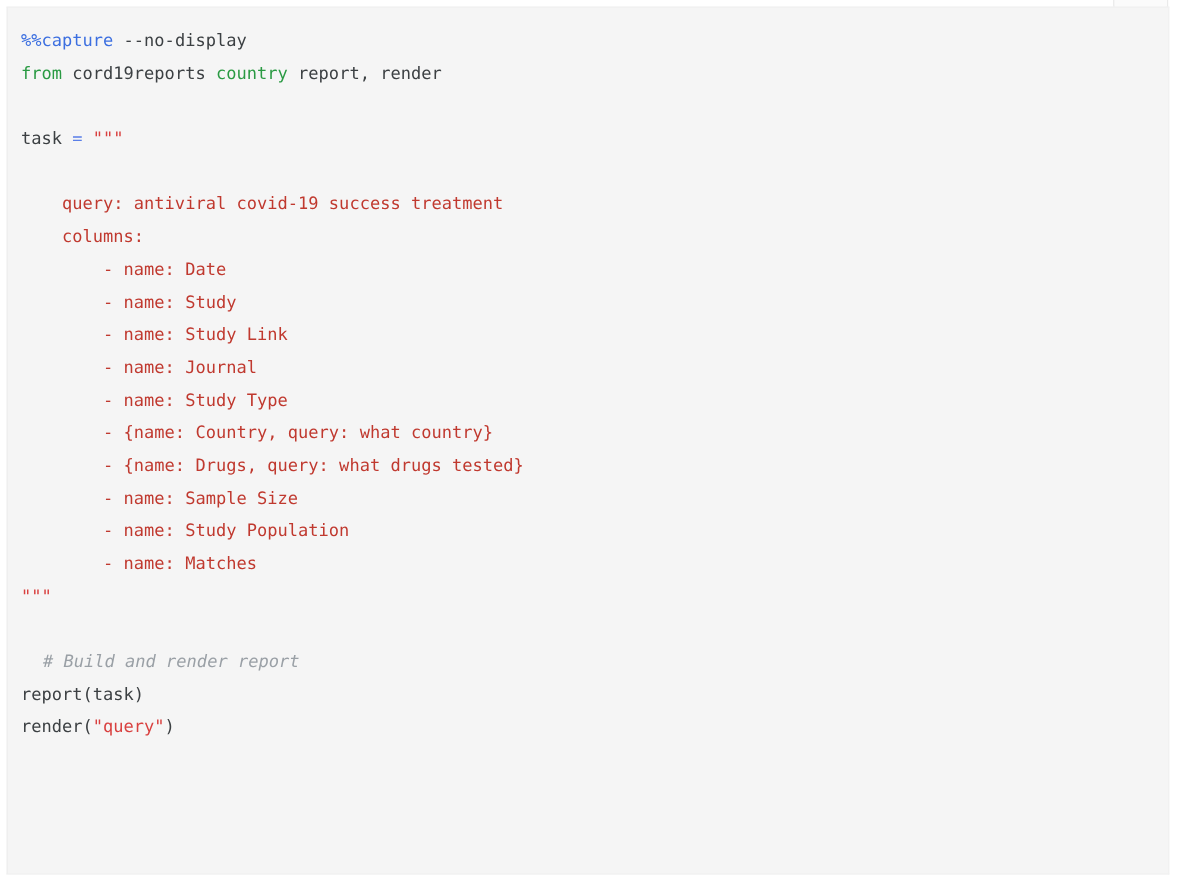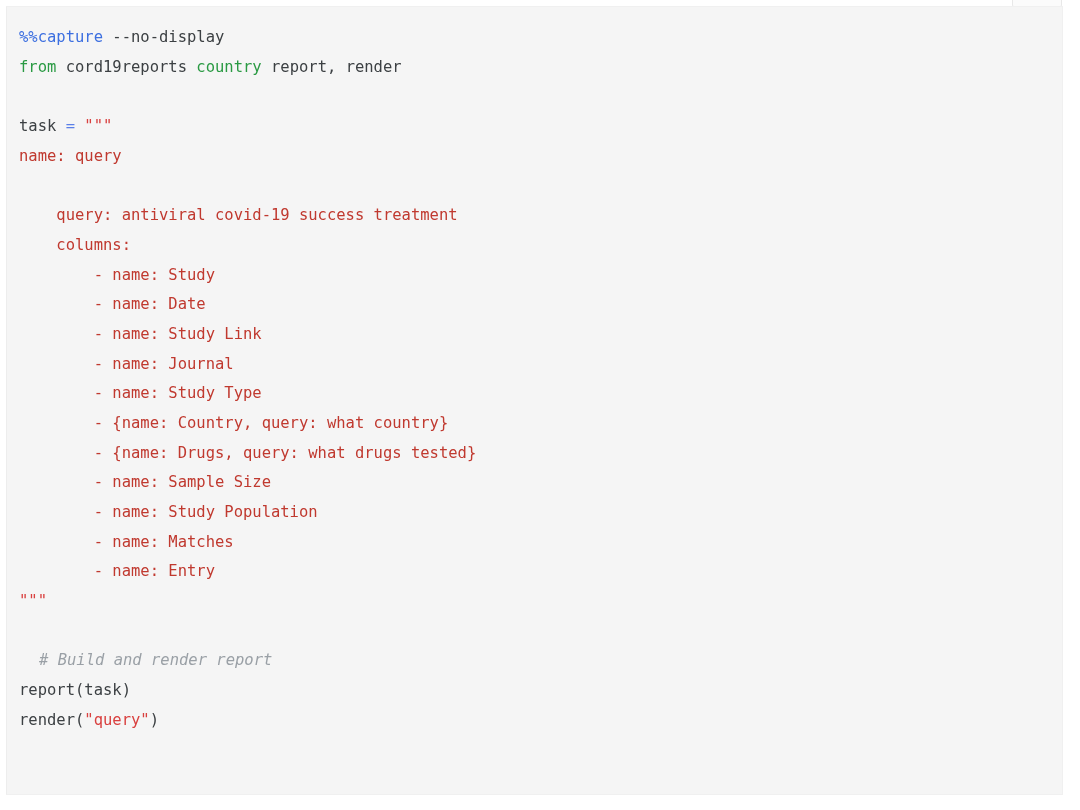--- a/index.html
+++ b/index.html
@@ -81,35 +81,33 @@
 <div id="page">
 
   <div id="toolbar-clip"></div>
 
   <div id="code-cell">
     <div id="code-area">
         <div class="code-line"><span class="tok-magic">%%capture</span><span class="tok-plain"> --no-display</span></div>
         <div class="code-line"><span class="tok-keyword">from</span><span class="tok-plain"> cord19reports </span><span class="tok-keyword">country</span><span class="tok-plain"> report, render</span></div>
         <div class="code-line">&nbsp;</div>
         <div class="code-line"><span class="tok-plain">task </span><span class="tok-operator">=</span><span class="tok-string"> """</span></div>
-        <div class="code-line"><span class="tok-yaml">name: query</span></div>
         <div class="code-line">&nbsp;</div>
         <div class="code-line"><span class="tok-yaml">    query: antiviral covid-19 success treatment</span></div>
         <div class="code-line"><span class="tok-yaml">    columns:</span></div>
+        <div class="code-line"><span class="tok-yaml">        - name: Date</span></div>
         <div class="code-line"><span class="tok-yaml">        - name: Study</span></div>
-        <div class="code-line"><span class="tok-yaml">        - name: Date</span></div>
         <div class="code-line"><span class="tok-yaml">        - name: Study Link</span></div>
         <div class="code-line"><span class="tok-yaml">        - name: Journal</span></div>
         <div class="code-line"><span class="tok-yaml">        - name: Study Type</span></div>
         <div class="code-line"><span class="tok-yaml">        - {name: Country, query: what country}</span></div>
         <div class="code-line"><span class="tok-yaml">        - {name: Drugs, query: what drugs tested}</span></div>
         <div class="code-line"><span class="tok-yaml">        - name: Sample Size</span></div>
         <div class="code-line"><span class="tok-yaml">        - name: Study Population</span></div>
         <div class="code-line"><span class="tok-yaml">        - name: Matches</span></div>
-        <div class="code-line"><span class="tok-yaml">        - name: Entry</span></div>
         <div class="code-line"><span class="tok-string">"""</span></div>
         <div class="code-line">&nbsp;</div>
         <div class="code-line"><span class="tok-comment"># Build and render report</span></div>
         <div class="code-line"><span class="tok-plain">report(task)</span></div>
         <div class="code-line"><span class="tok-plain">render(</span><span class="tok-string">"query"</span><span class="tok-plain">)</span></div>
       </div>
   </div>
 
 </div>
 

